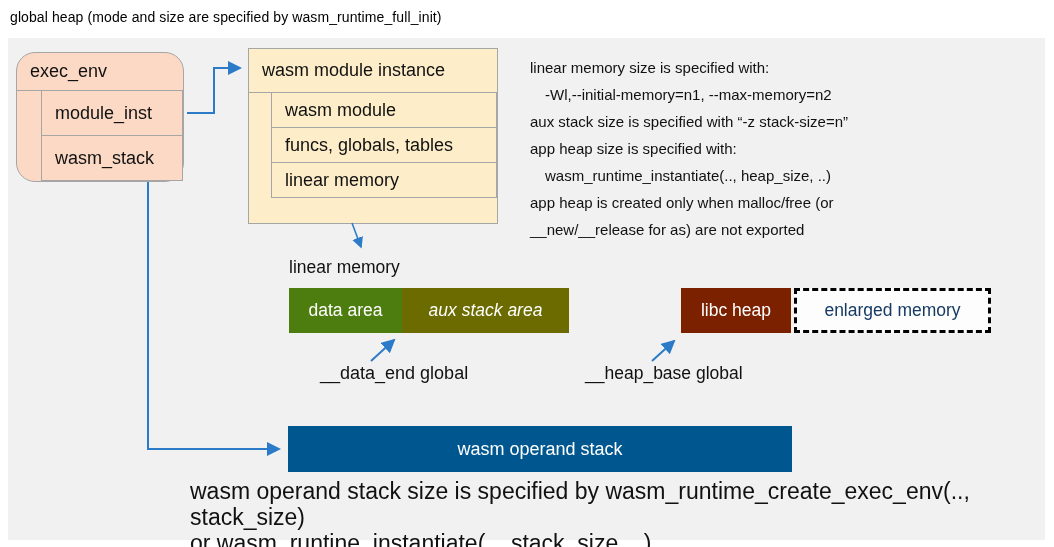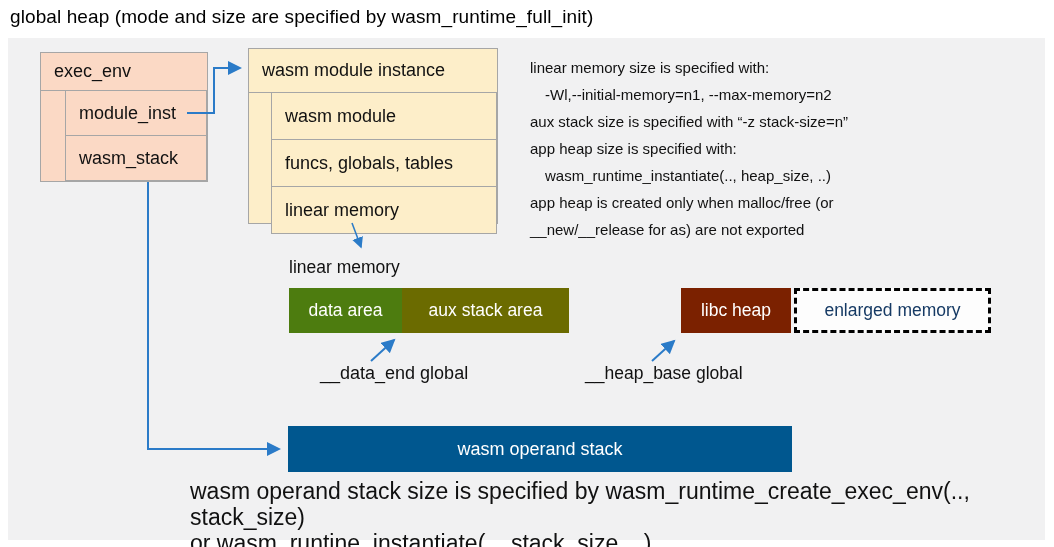--- a/index.html
+++ b/index.html
@@ -4,46 +4,46 @@
 <style>
   html,body{margin:0;padding:0;}
   body{
     width:1054px;height:547px;position:relative;background:#ffffff;
     font-family:"Liberation Sans","DejaVu Sans",sans-serif;color:#111;
     overflow:hidden;
   }
   .abs{position:absolute;}
 
   #page-title{
-    left:10px;top:4px;font-size:19px;line-height:26px;color:#000;
+    left:10px;top:4px;font-size:14px;line-height:26px;color:#000;
     letter-spacing:0.1px;
   }
 
   #canvas{
     left:8px;top:38px;width:1037px;height:502px;background:#f1f1f2;
   }
 
   
   .struct-box{border:1px solid #a6a6a6;box-sizing:border-box;}
   .exec-fill{background:#fbd9c5;}
   .mod-fill{background:#fdeec9;}
   .struct-header{display:flex;align-items:center;padding-left:13px;
     font-size:18px;box-sizing:border-box;}
   .struct-row{display:flex;align-items:center;padding-left:13px;
     font-size:18px;border:1px solid #a6a6a6;box-sizing:border-box;margin-top:-1px;}
 
-  #exec-env-box{left:32px;top:14px;width:168px;height:130px;}
+  #exec-env-box{left:8px;top:14px;width:168px;height:130px;border-radius:19px;}
   #exec-env-box .struct-header{height:38px;border-bottom:1px solid #a6a6a6;}
   #exec-env-box .rows{margin-left:24px;}
   #exec-env-box .struct-row{height:46px;}
 
   #module-instance-box{left:240px;top:10px;width:250px;height:176px;}
   #module-instance-box .struct-header{height:44px;border-bottom:1px solid #a6a6a6;}
   #module-instance-box .rows{margin-left:22px;}
-  #module-instance-box .struct-row{height:48px;}
+  #module-instance-box .struct-row{height:36px;}
 
   
   #notes{left:522px;top:16px;width:505px;font-size:15px;line-height:27px;}
   #notes .indent{padding-left:15px;}
 
   
   #lm-label{left:281px;top:219px;font-size:17.5px;}
   .segment{top:250px;height:45px;display:flex;align-items:center;justify-content:center;
     font-size:17.5px;color:#ffffff;box-sizing:border-box;}
   #seg-data{left:281px;width:113px;}
@@ -97,21 +97,21 @@
     <div class="indent">-Wl,--initial-memory=n1, --max-memory=n2</div>
     <div>aux stack size is specified with “-z stack-size=n”</div>
     <div>app heap size is specified with:</div>
     <div class="indent">wasm_runtime_instantiate(.., heap_size, ..)</div>
     <div>app heap is created only when malloc/free (or</div>
     <div>__new/__release for as) are not exported</div>
   </div>
 
   <div class="abs" id="lm-label">linear memory</div>
   <div class="abs segment" id="seg-data" style="background-color: #4d7c0f;">data area</div>
-  <div class="abs segment" id="seg-aux" style="background-color: rgb(107, 107, 0);">aux stack area</div>
+  <div class="abs segment" id="seg-aux" style="background-color: rgb(107, 107, 0); font-style: italic;">aux stack area</div>
   <div class="abs segment" id="seg-libc" style="background-color: rgb(123, 33, 0);">libc heap</div>
   <div class="abs segment" id="seg-enlarged">enlarged memory</div>
 
   <div class="abs" id="lbl-data-end">__data_end global</div>
   <div class="abs" id="lbl-heap-base">__heap_base global</div>
 
   <div class="abs" id="operand-stack-bar" style="background-color: rgb(0, 87, 143);">wasm operand stack</div>
 
   <div class="abs" id="footer">
     <div>wasm operand stack size is specified by wasm_runtime_create_exec_env(.., stack_size)</div>

